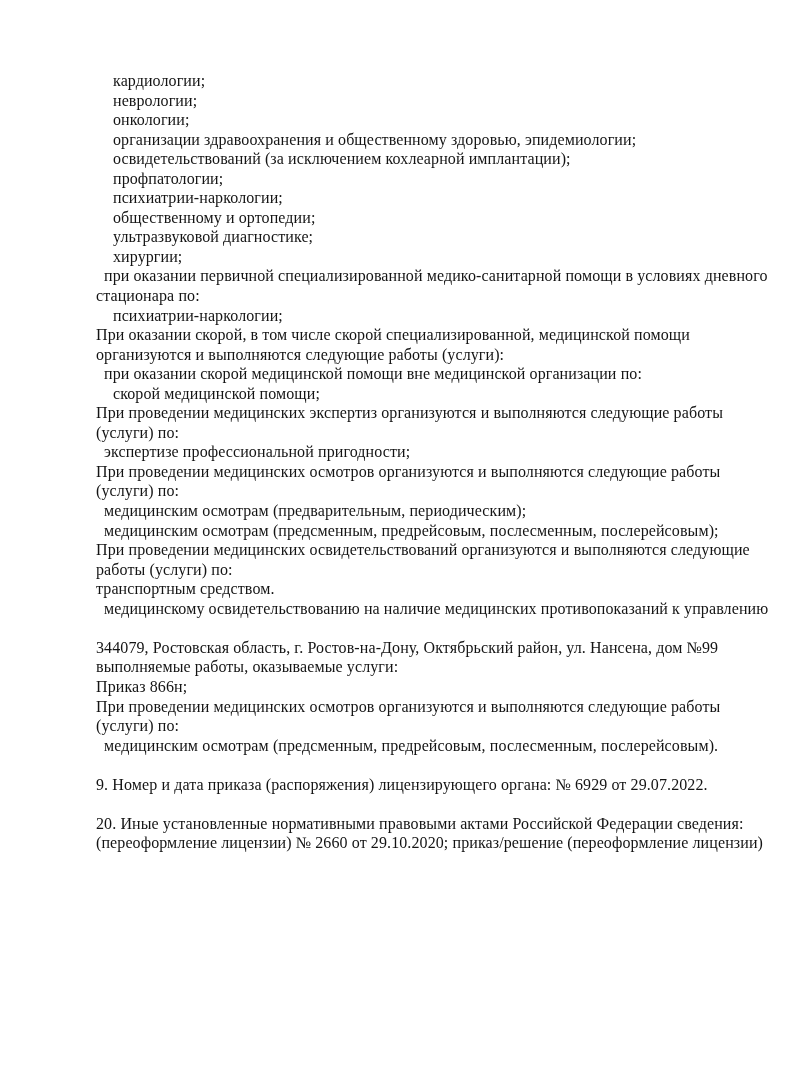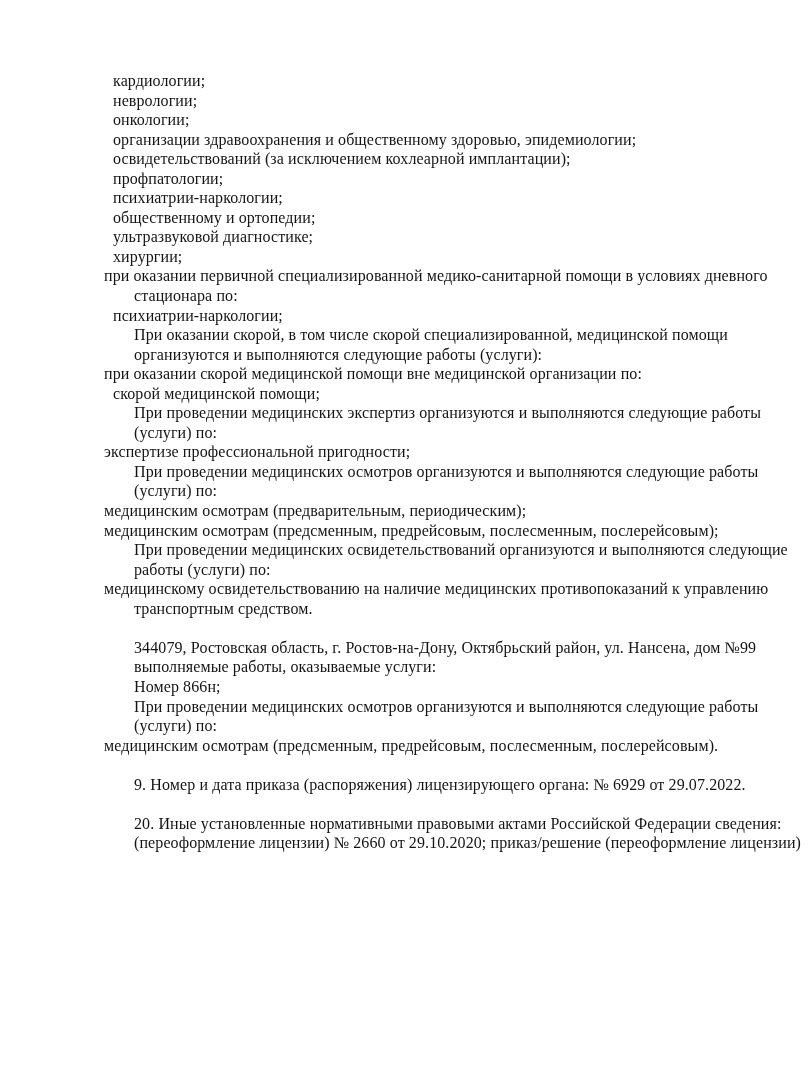--- a/index.html
+++ b/index.html
@@ -23,21 +23,21 @@
     top: 71px;
     width: 690px;
   }
   .ln {
     font-size: 16px;
     line-height: 19.55px;
     min-height: 19.55px;
     white-space: nowrap;
     letter-spacing: 0.1px;
   }
-  .i0 { padding-left: 0; margin-left: 38px; }
+  .i0 { padding-left: 0; }
   .i1 { padding-left: 8px; }
   .i2 { padding-left: 17px; }
 </style>
 </head>
 <body>
 
 <div class="page">
   <div class="textblock">
     <div class="ln i2">кардиологии;</div>
     <div class="ln i2">неврологии;</div>
@@ -58,26 +58,26 @@
     <div class="ln i2">скорой медицинской помощи;</div>
     <div class="ln i0">При проведении медицинских экспертиз организуются и выполняются следующие работы</div>
     <div class="ln i0">(услуги) по:</div>
     <div class="ln i1">экспертизе профессиональной пригодности;</div>
     <div class="ln i0">При проведении медицинских осмотров организуются и выполняются следующие работы</div>
     <div class="ln i0">(услуги) по:</div>
     <div class="ln i1">медицинским осмотрам (предварительным, периодическим);</div>
     <div class="ln i1">медицинским осмотрам (предсменным, предрейсовым, послесменным, послерейсовым);</div>
     <div class="ln i0">При проведении медицинских освидетельствований организуются и выполняются следующие</div>
     <div class="ln i0">работы (услуги) по:</div>
+    <div class="ln i0">транспортным средством.</div>
     <div class="ln i1">медицинскому освидетельствованию на наличие медицинских противопоказаний к управлению</div>
-    <div class="ln i0">транспортным средством.</div>
     <div class="ln i0"></div>
     <div class="ln i0">344079, Ростовская область, г. Ростов-на-Дону, Октябрьский район, ул. Нансена, дом №99</div>
     <div class="ln i0">выполняемые работы, оказываемые услуги:</div>
-    <div class="ln i0">Номер 866н;</div>
+    <div class="ln i0">Приказ 866н;</div>
     <div class="ln i0">При проведении медицинских осмотров организуются и выполняются следующие работы</div>
     <div class="ln i0">(услуги) по:</div>
     <div class="ln i1">медицинским осмотрам (предсменным, предрейсовым, послесменным, послерейсовым).</div>
     <div class="ln i0"></div>
     <div class="ln i0">9. Номер и дата приказа (распоряжения) лицензирующего органа: № 6929 от 29.07.2022.</div>
     <div class="ln i0"></div>
     <div class="ln i0">20. Иные установленные нормативными правовыми актами Российской Федерации сведения:</div>
     <div class="ln i0">(переоформление лицензии) № 2660 от 29.10.2020; приказ/решение (переоформление лицензии)</div>
   </div>
 </div>

